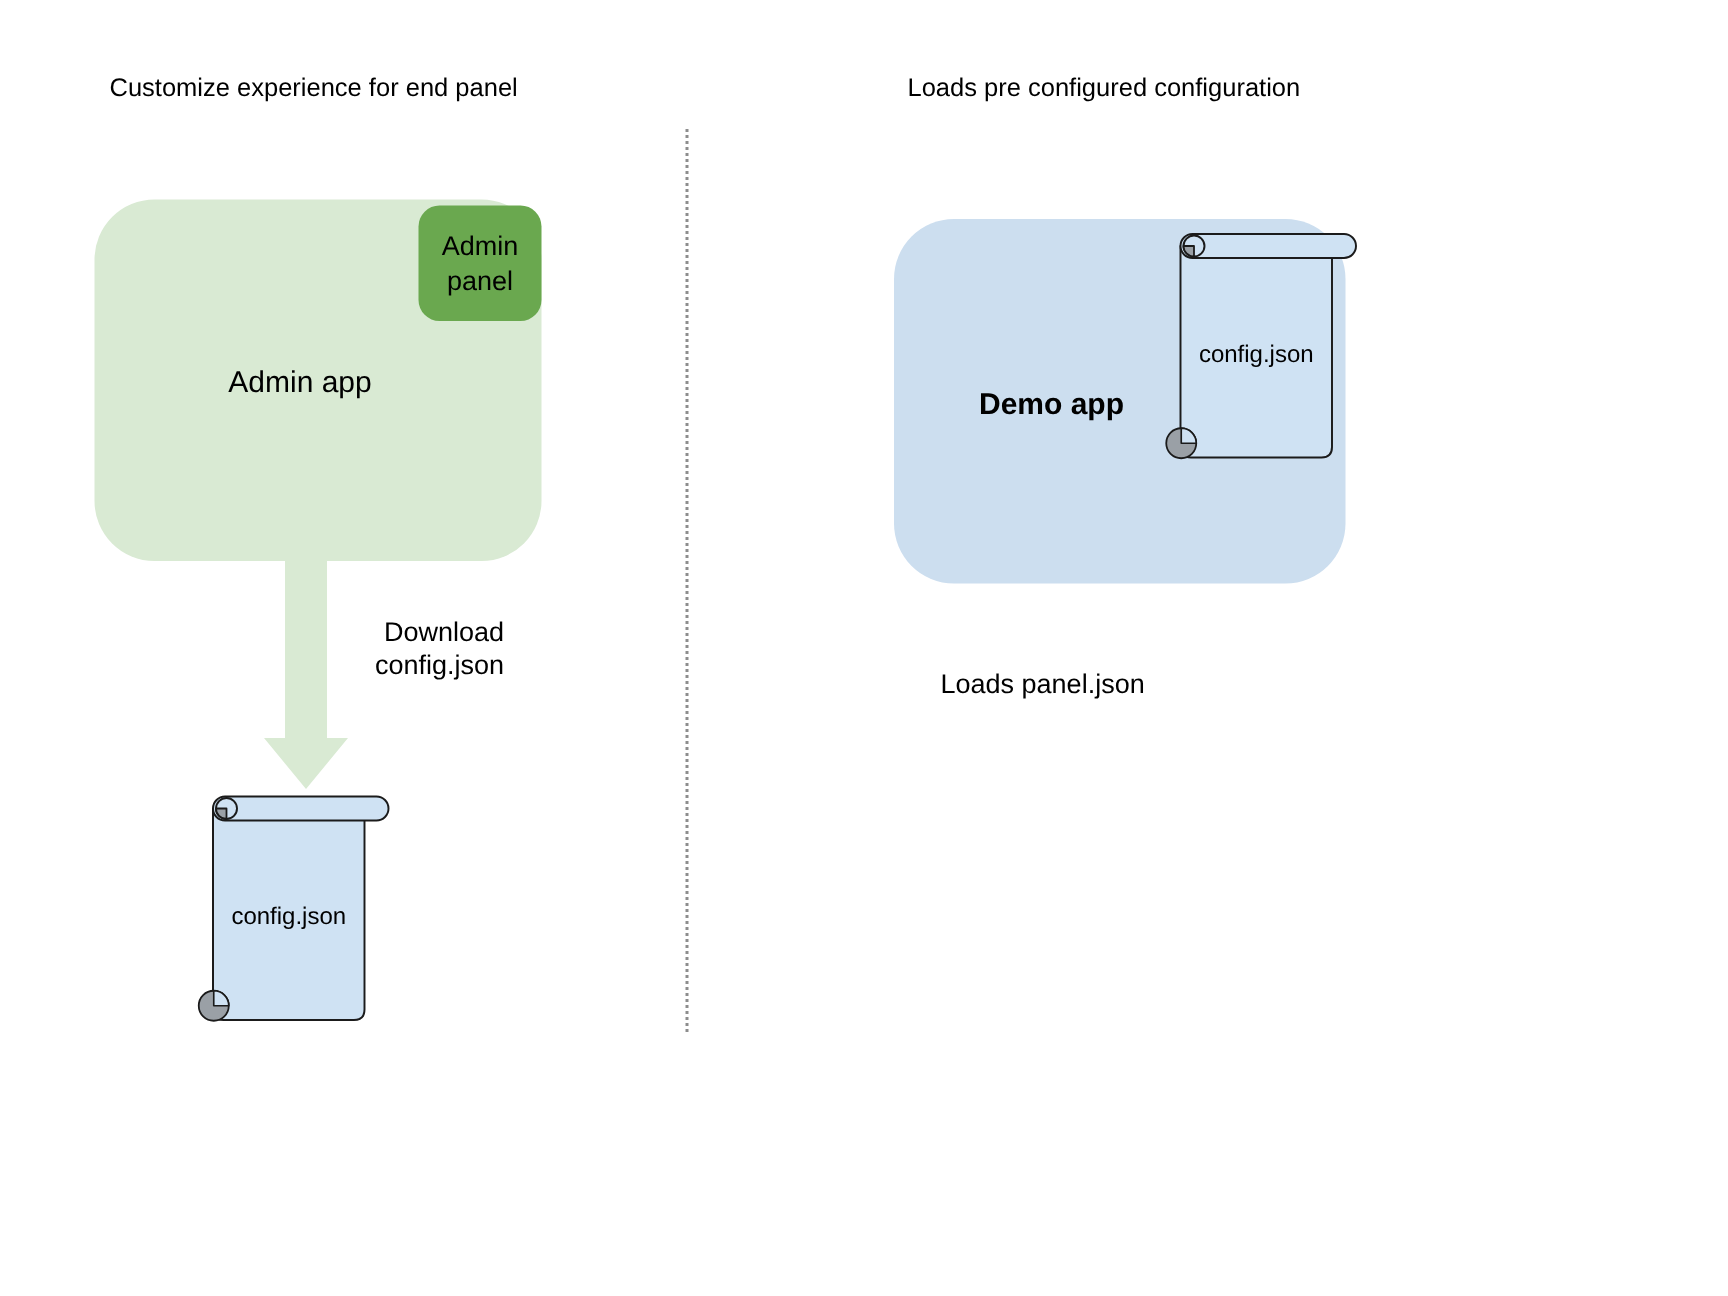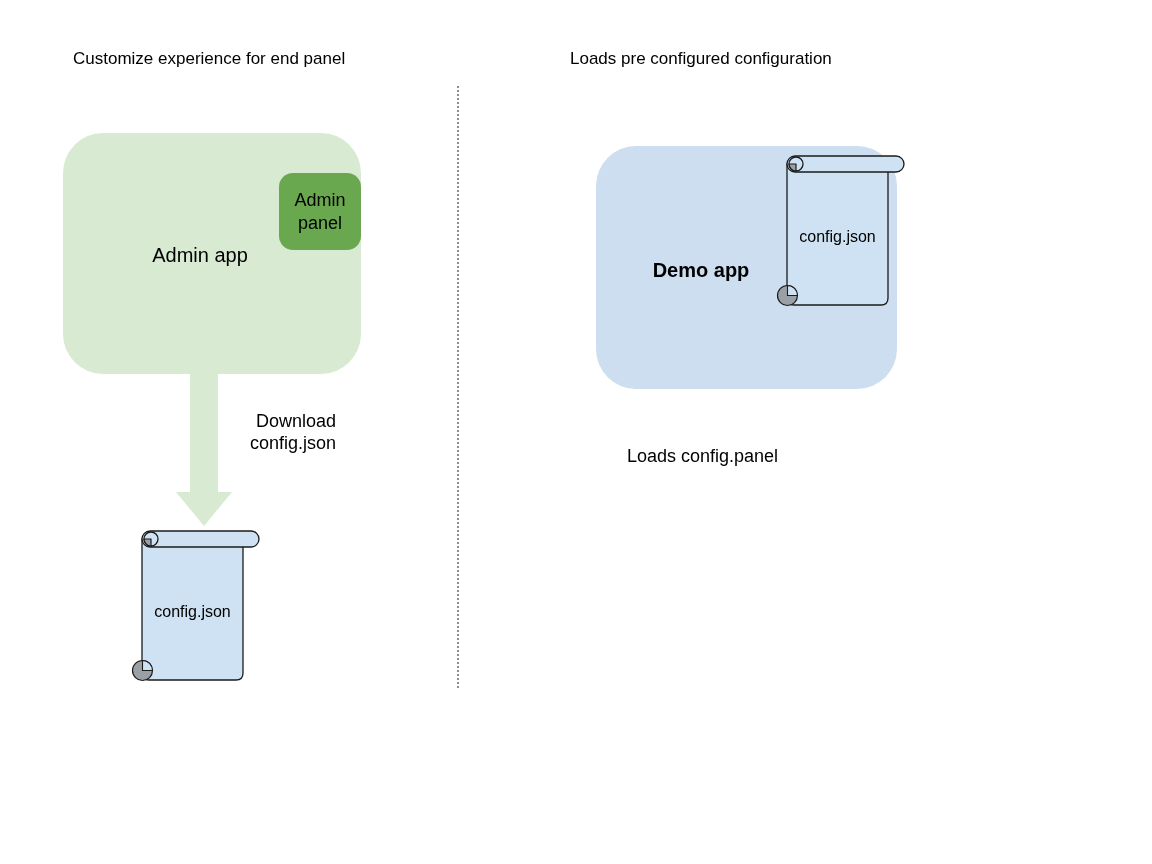--- a/index.html
+++ b/index.html
@@ -9,39 +9,39 @@
   .title{font-size:17px;line-height:20px;white-space:nowrap;}
   .divider{left:457px;top:86px;width:2px;height:602px;
            background:repeating-linear-gradient(to bottom,var(--divider) 0 2px,transparent 2px 4px);}
   .app-box{border-radius:40px;}
   .admin-box{left:63px;top:133px;width:298px;height:241px;background:var(--light_green);}
   .demo-box{left:596px;top:146px;width:301px;height:243px;background:var(--demo_blue);}
   .app-label{font-size:20px;line-height:24px;text-align:center;white-space:nowrap;}
   .admin-app-label{left:63px;top:243px;width:274px;}
   .demo-app-label{left:596px;top:258px;width:210px;font-weight:bold;}
   .admin-panel{left:279px;top:137px;width:82px;height:77px;border-radius:14px;
-               background:var(--green);display:flex;align-items:center;justify-content:center;margin-top:36px;}
+               background:var(--green);display:flex;align-items:center;justify-content:center;}
   .admin-panel-label{font-size:18px;line-height:23px;text-align:center;white-space:pre-line;}
   .multiline{white-space:pre-line;}
   .download-label{left:250px;top:410px;font-size:18px;line-height:22px;text-align:right;}
   .caption{left:627px;top:445px;font-size:18px;line-height:22px;white-space:nowrap;}
   .scroll-label{width:101px;text-align:center;font-size:16px;line-height:20px;white-space:nowrap;}
   .scroll-label.l{left:142px;top:602px;}
   .scroll-label.r{left:787px;top:227px;}
   .sfill{fill:var(--light_blue);stroke:var(--outline);stroke-width:1.3;stroke-linejoin:round;}
   .scurl{fill:var(--curl_gray);stroke:var(--outline);stroke-width:1.2;stroke-linejoin:round;}
   .snotch{fill:var(--light_blue);stroke:var(--outline);stroke-width:1.1;stroke-linejoin:round;}
   .arrow{fill:var(--light_green);}
   svg{display:block;}
 </style>
 </head>
 <body>
 
 <div class="abs title" style="left:73px;top:49px">Customize experience for end panel</div>
-<div class="abs title" style="left:570px;top:49px">Loads pre configured configuration</div>
+<div class="abs title" style="left:605px;top:49px">Loads pre configured configuration</div>
 
 <div class="abs divider"></div>
 
 <div class="abs app-box admin-box"></div>
 <div class="abs admin-panel">
   <div class="admin-panel-label">Admin
 panel</div>
 </div>
 <div class="abs app-label admin-app-label">Admin app</div>
 
@@ -68,13 +68,13 @@
 <svg class="abs" style="left:772px;top:154px" width="140" height="158" viewBox="0 0 140 158">
   <path class="sfill" d="M15 10 H116 V144 Q116 151 109 151 H22 Q15 151 15 144 Z"></path>
   <circle class="scurl" cx="15.5" cy="141.5" r="10"></circle>
   <path class="snotch" d="M15.5 131.5 A10 10 0 0 1 25.5 141.5 L15.5 141.5 Z"></path>
   <rect class="sfill" x="15" y="2" width="117" height="16" rx="8"></rect>
   <circle class="sfill" cx="24" cy="10" r="7"></circle>
   <path class="scurl" d="M17 10 A7 7 0 0 0 24 17 L24 10 Z"></path>
 </svg>
 <div class="abs scroll-label r">config.json</div>
 
-<div class="abs caption">Loads config.panel</div>
+<div class="abs caption">Loads panel.json</div>
 
 </body></html>

